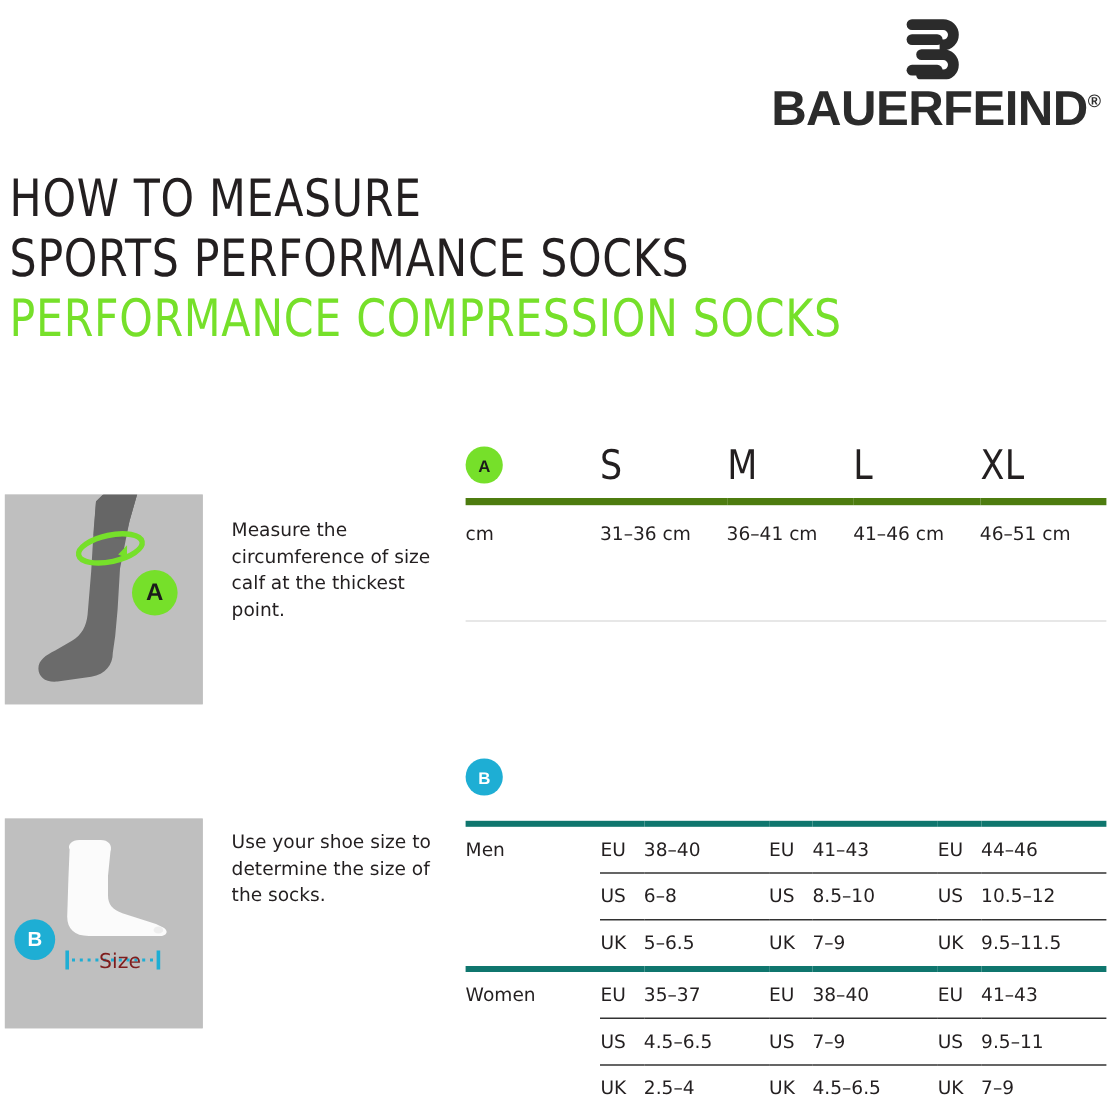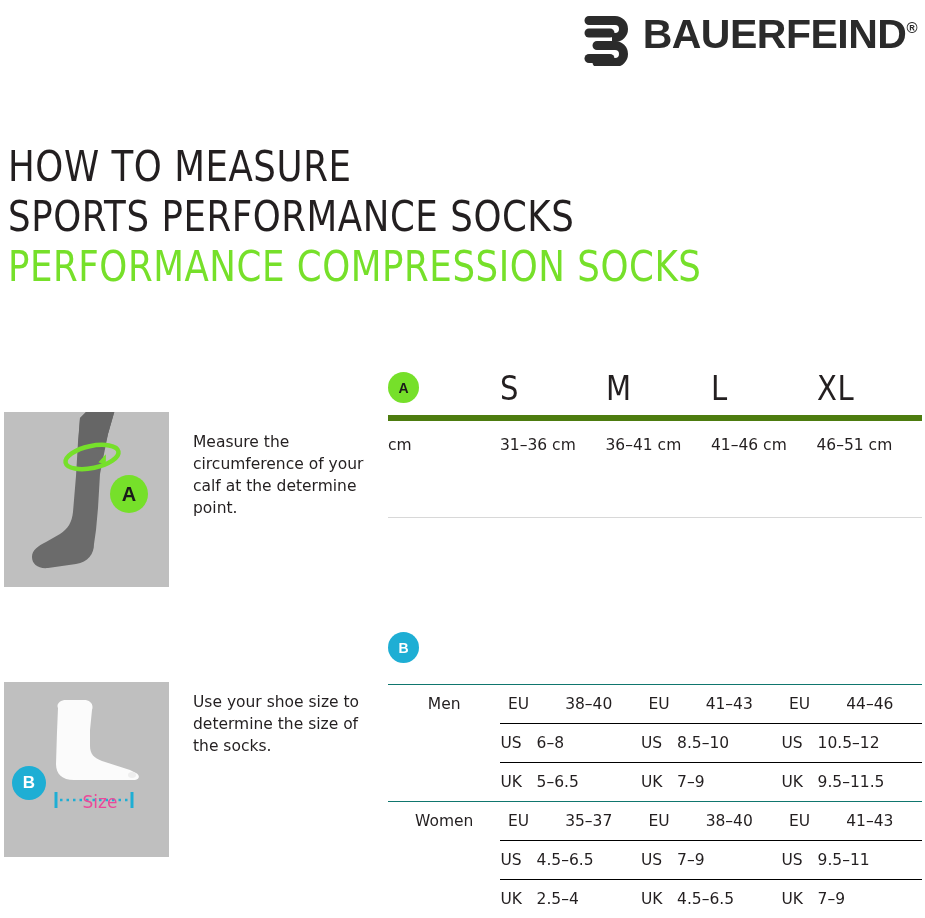--- a/index.html
+++ b/index.html
@@ -15,21 +15,23 @@
     color: #231f20;
     overflow: hidden;
   }
 
   
   #brand {
     position: absolute;
     top: 14px;
     right: 8px;
     display: flex;
+    align-items: center;
     height: 60px;
+    flex-direction: column;
   }
   #brand-mark { margin-right: 10px; display:block; }
   #brand-word {
     font-family: "Liberation Sans", "DejaVu Sans", sans-serif;
     font-weight: bold;
     font-size: 41px;
     letter-spacing: -0.5px;
     color: #2b2b2b;
     line-height: 1;
     position: relative;
@@ -122,21 +124,21 @@
   }
 
   
   #table-shoe { left: 388px; top: 684px; width: 534px; }
   #table-shoe td {
     padding: 0;
     height: 38px;
     vertical-align: middle;
     font-size: 15.5px;
   }
-  tr.group-start td { border-top: 1px solid #0f766e; text-align: center; }
+  tr.group-start td { border-top: 5px solid #0f766e; }
   tr.sub-row td.rule { border-top: 1px solid #000000; }
   tr.sub-row td.norule { border-top: none; }
   #table-shoe tr.last-rule td { border-bottom: 1px solid #c8c8c8; }
 
   .col-label { width: 112px; }
   .col-unit  { width: 36px; }
   .col-val   { width: 104px; }
 
   
   .badge {
@@ -170,21 +172,21 @@
   #badge-foot { left: 12px; top: 766px; background: #1eaed4; color: #ffffff; width: 34px; height: 34px; font-size: 17px; }
 
   #size-caption {
     position: absolute;
     left: 60px;
     top: 792px;
     width: 80px;
     text-align: center;
     font-family: "DejaVu Sans", "Liberation Sans", sans-serif;
     font-size: 17px;
-    color: #ec4899;
+    color: #7f1d1d;
   }
 </style>
 </head>
 <body>
 
 <div id="brand">
   <span id="brand-mark">
     <svg width="58" height="52" viewBox="0 0 58 52" aria-hidden="true">
       <g fill="#2b2b2b">
         <path d="M14 2 h26 a13 13 0 0 1 0 26 h-3 v-9 h3 a4 4 0 0 0 0-8 H14 a4.5 4.5 0 0 1 0-9 z"></path>
@@ -215,21 +217,21 @@
              L72 64 L74 30 L76 6 Z" fill="#6b6b6b"></path>
 
     <path d="M88 -6 L112 -6 L104 22 L100 38 L74 34 L76 6 Z" fill="#666666"></path>
 
     <ellipse cx="88" cy="45" rx="27" ry="11" fill="none" stroke="#76e02a" stroke-width="4.5" transform="rotate(-12 88 45)"></ellipse>
     <path d="M96 52 L100 42 L104 52 Z" fill="#76e02a" transform="rotate(22 100 47)"></path>
   </svg>
 </div>
 <div class="badge-float" id="badge-calf">A</div>
 
-<div class="instruction" id="instruction-calf">Measure the circumference of your calf at the determine point.</div>
+<div class="instruction" id="instruction-calf">Measure the circumference of size calf at the thickest point.</div>
 
 <div class="panel" id="panel-foot">
   <svg width="165" height="175" viewBox="0 0 165 175" aria-hidden="true">
     <rect x="0" y="0" width="165" height="175" fill="#bfbfbf"></rect>
 
     <path d="M54 26 C52 22 56 18 62 18 L80 18 C86 18 90 22 88 28
              L86 48 L86 64 C86 72 90 76 98 79
              L126 88 L132 91 C136 93 136 97 131 98
              L70 98 C58 98 52 92 52 82
              L53 50 Z" fill="#fbfbfb"></path>

